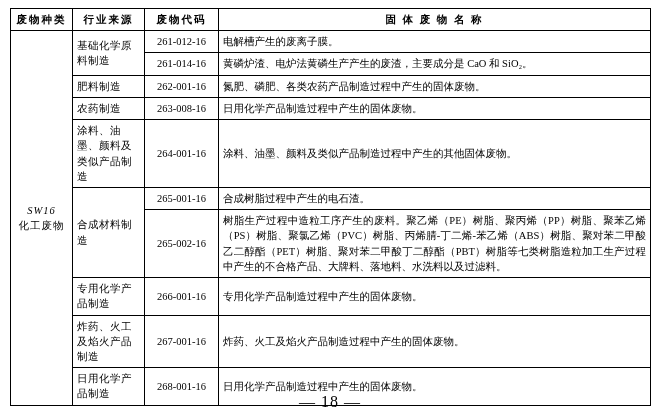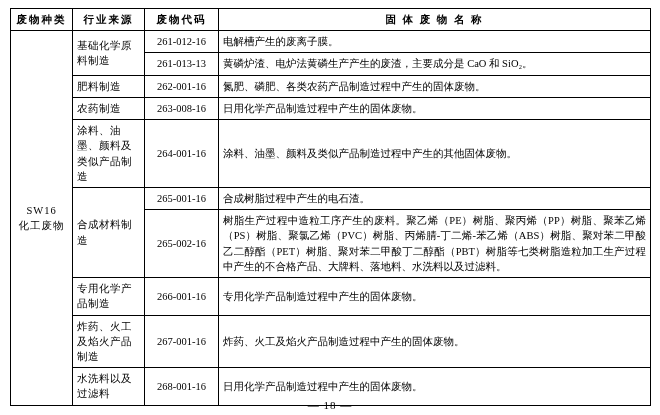--- a/index.html
+++ b/index.html
@@ -49,20 +49,21 @@
 
   td.cat {
     text-align: center;
     vertical-align: middle;
     font-size: 11px;
     line-height: 1.6;
     letter-spacing: 1px;
   }
   td.cat .cat-code {
     font-family: "Liberation Serif", serif;
+    font-style: italic;
   }
   td.src {
     font-size: 10.5px;
     letter-spacing: 0.5px;
   }
   td.code {
     text-align: center;
     font-size: 10.5px;
     font-family: "Liberation Serif", serif;
     white-space: nowrap;
@@ -73,21 +74,21 @@
     font-size: 10.5px;
     text-align: justify;
     text-justify: inter-ideograph;
   }
   .footer {
     position: absolute;
     left: 0;
     right: 0;
     bottom: 4px;
     text-align: center;
-    font-size: 11px;
+    font-size: 16px;
     letter-spacing: 1px;
   }
 </style>
 </head>
 <body>
 
 <div class="page">
 
   <table class="waste-table">
     <colgroup>
@@ -109,21 +110,21 @@
       <tr>
         <td class="cat" rowspan="11">
           <div class="cat-code">SW16</div>
           <div>化工废物</div>
         </td>
         <td class="src" rowspan="2">基础化学原料制造</td>
         <td class="code">261-012-16</td>
         <td class="name">电解槽产生的废离子膜。</td>
       </tr>
       <tr>
-        <td class="code">261-013-13</td>
+        <td class="code">261-014-16</td>
         <td class="name">黄磷炉渣、电炉法黄磷生产产生的废渣，主要成分是 CaO 和 SiO₂。</td>
       </tr>
 
       <tr>
         <td class="src">肥料制造</td>
         <td class="code">262-001-16</td>
         <td class="name">氮肥、磷肥、各类农药产品制造过程中产生的固体废物。</td>
       </tr>
 
       <tr>
@@ -154,21 +155,21 @@
         <td class="name">专用化学产品制造过程中产生的固体废物。</td>
       </tr>
 
       <tr>
         <td class="src">炸药、火工及焰火产品制造</td>
         <td class="code">267-001-16</td>
         <td class="name">炸药、火工及焰火产品制造过程中产生的固体废物。</td>
       </tr>
 
       <tr>
-        <td class="src">水洗料以及过滤料</td>
+        <td class="src">日用化学产品制造</td>
         <td class="code">268-001-16</td>
         <td class="name">日用化学产品制造过程中产生的固体废物。</td>
       </tr>
     </tbody>
   </table>
 
   <div class="footer">— 18 —</div>
 </div>
 
 </body></html>

